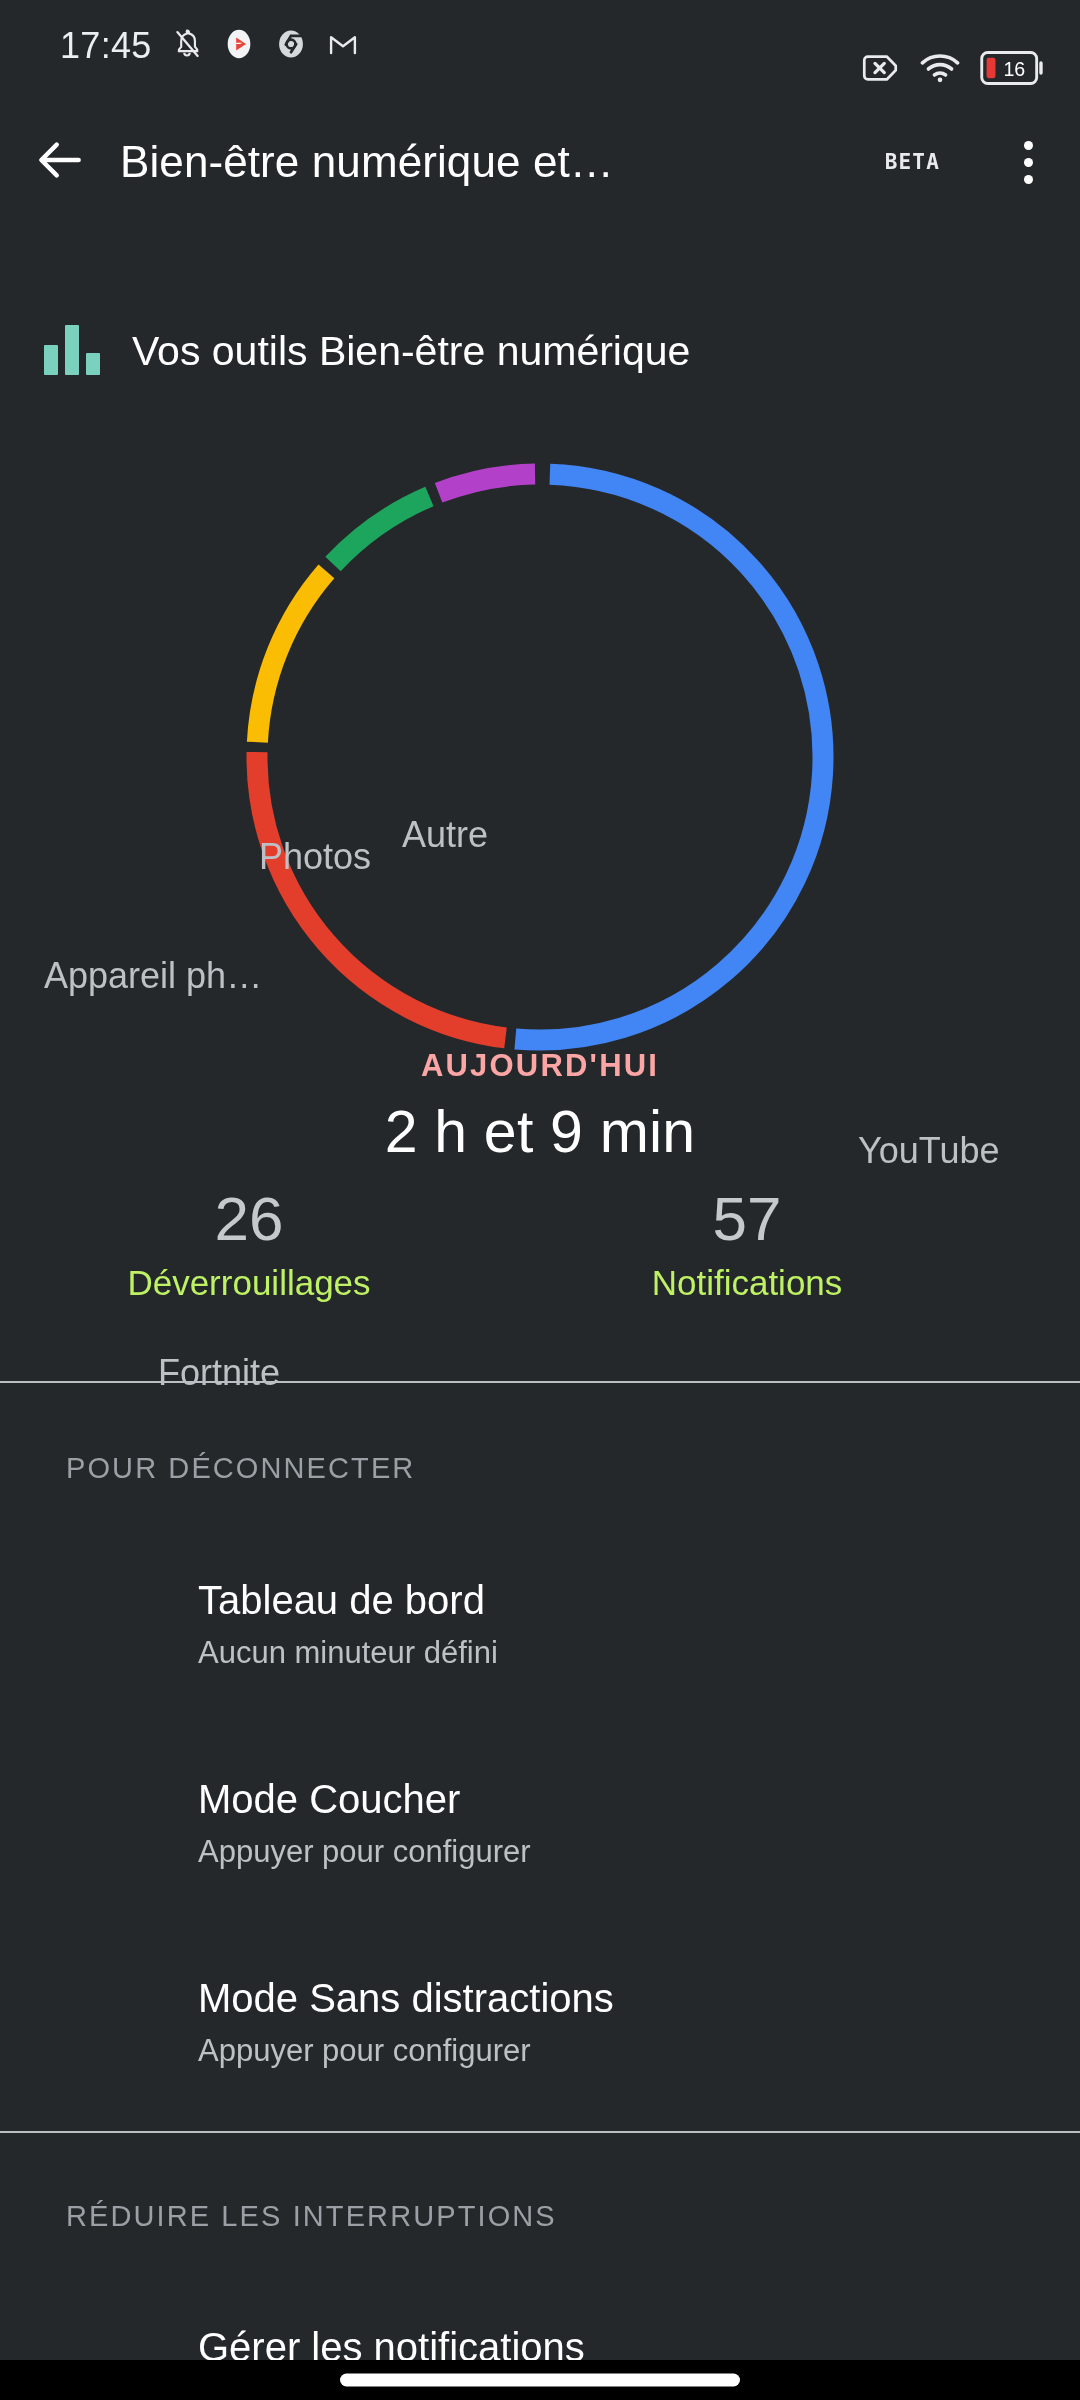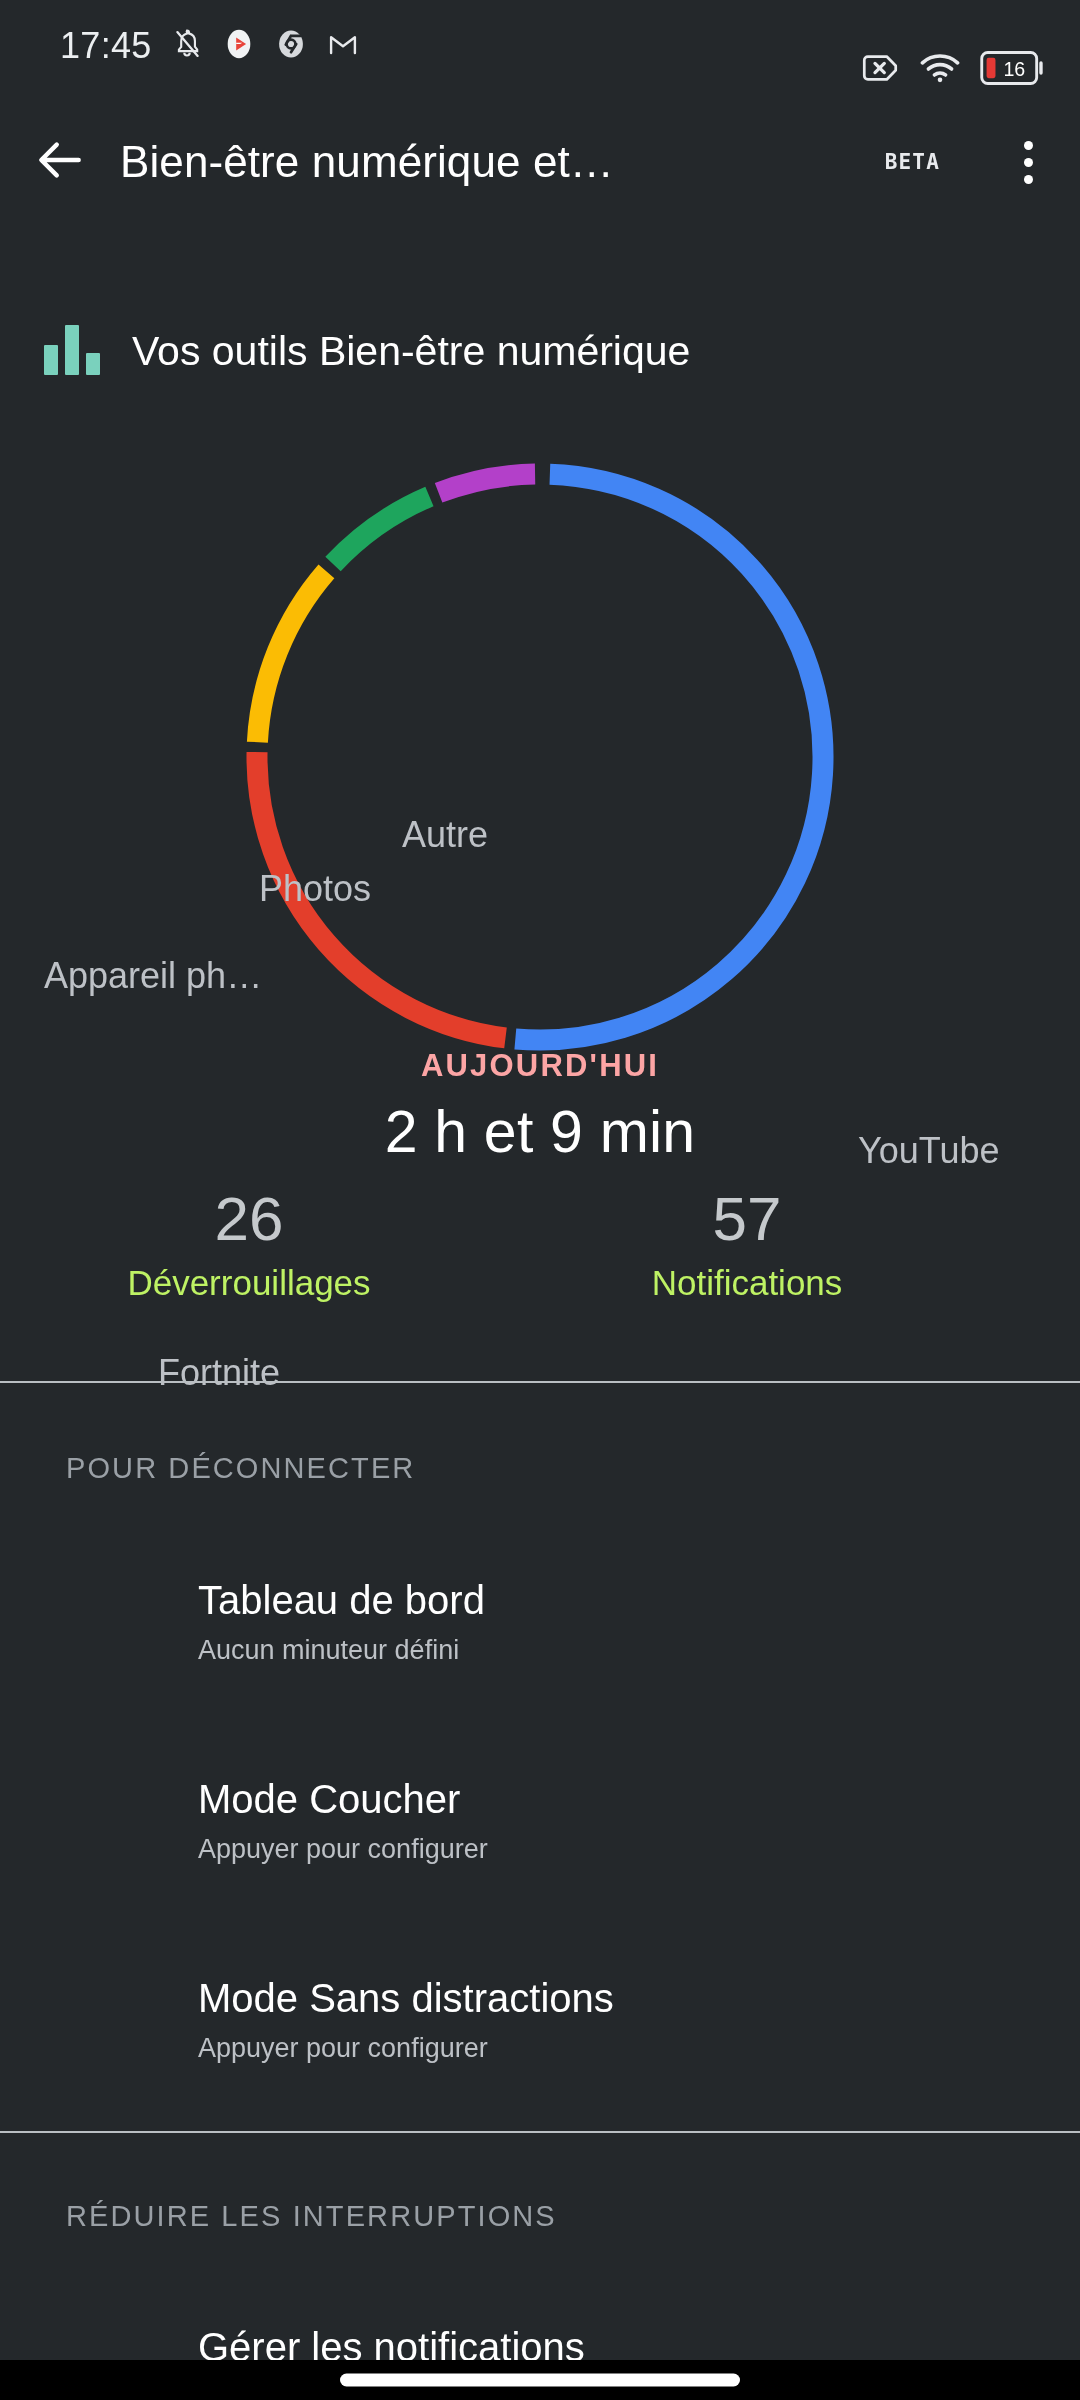--- a/index.html
+++ b/index.html
@@ -47,21 +47,21 @@
   }
   #tools-icon { width:132px; display:flex; align-items:flex-end; justify-content:center; height:62px; gap:7px; padding-left:12px; }
   .tbar { width:14px; background:#7ad1bd; border-radius:1px; }
   #tools-label { color:#ffffff; font-size:41px; font-weight:400; }
 
   
   #donut-wrap { position:absolute; top:400px; left:0; width:1080px; height:780px; }
   #donut-svg { position:absolute; left:0; top:0; }
   .donut-label { position:absolute; color:#bdc1c6; font-size:36px; white-space:nowrap; }
   #lbl-autre   { left:402px; top:414px; }
-  #lbl-photos  { left:259px; top:468px; }
+  #lbl-photos  { left:259px; top:436px; }
   #lbl-camera  { left:44px;  top:555px; }
   #lbl-youtube { left:858px; top:730px; }
   #lbl-fortnite{ left:158px; top:952px; }
 
   #donut-center {
     position:absolute; left:0; top:648px; width:1080px; text-align:center;
   }
   #center-sub { color:#fca5a5; font-size:31px; letter-spacing:2.2px; font-weight:700; }
   #center-val { color:#ffffff; font-size:59px; font-weight:400; margin-top:14px; letter-spacing:0.2px; }
 
@@ -78,21 +78,21 @@
   
   .sec-header {
     position:absolute; left:66px; color:#9aa0a6; font-size:29px;
     letter-spacing:2.1px; font-weight:500;
   }
   #sec-h1 { top:1452px; }
   #sec-h2 { top:2200px; }
 
   .list-item { position:absolute; left:198px; width:830px; }
   .li-title { color:#ffffff; font-size:40px; font-weight:400; }
-  .li-sub { color:#bdc1c6; font-size:27px; margin-top:12px; }
+  .li-sub { color:#bdc1c6; font-size:31px; margin-top:12px; }
 
   #li-1 { top:1578px; }
   #li-2 { top:1777px; }
   #li-3 { top:1976px; }
   #li-4 { top:2325px; }
 
   
   #navbar {
     position:absolute; left:0; bottom:0; width:1080px; height:40px; background:#000000;
   }

